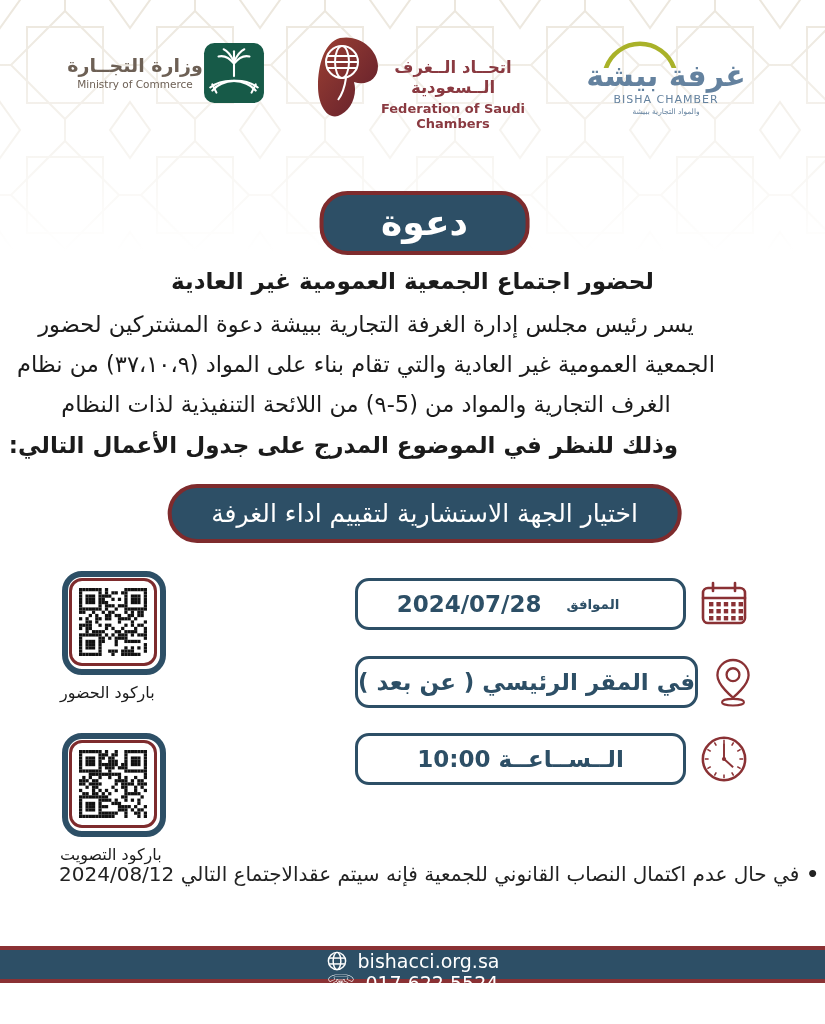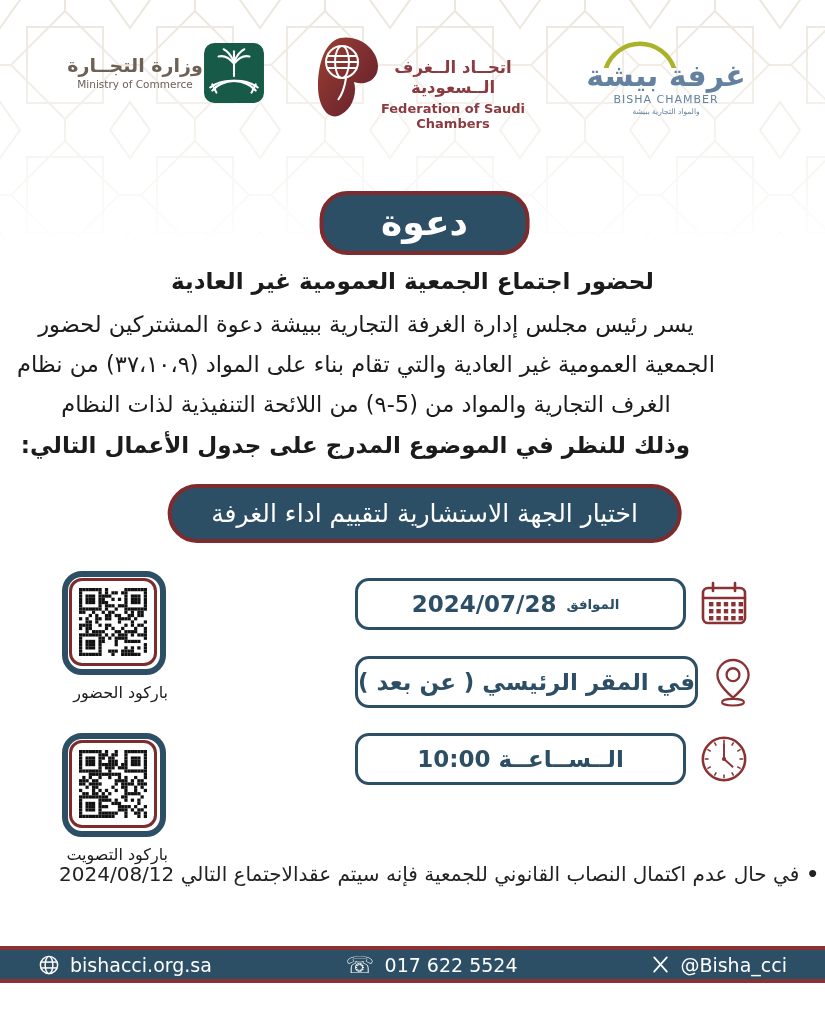--- a/index.html
+++ b/index.html
@@ -24,53 +24,53 @@
   .bisha-tag{font-size:7.5px;margin-top:1px;}
 
   
   .badge{left:50%;transform:translateX(-50%);top:191px;background:#2d4f66;border:4px solid #7e2b2d;
          border-radius:28px;color:#fff;font-size:36px;font-weight:bold;padding:4px 58px;line-height:48px;}
 
   .heading{left:0;top:268px;width:825px;text-align:center;font-size:23px;font-weight:bold;direction:rtl;}
   .body-par{left:0;top:304px;width:732px;text-align:center;font-size:22.5px;font-weight:500;
             direction:rtl;line-height:40px;}
   .body-par div{white-space:nowrap;}
-  .agenda-intro{left:17px;top:432px;width:677px;text-align:center;font-size:23px;font-weight:bold;direction:rtl;}
+  .agenda-intro{left:5px;top:432px;width:677px;text-align:center;font-size:23px;font-weight:bold;direction:rtl;}
   .agenda-box{left:50%;transform:translateX(-50%);top:484px;background:#2d4f66;border:4px solid #7e2b2d;
               border-radius:31px;color:#fff;font-size:25px;padding:11px 40px;white-space:nowrap;direction:rtl;}
 
   
   .info-row{left:355px;width:394px;display:flex;align-items:center;gap:13px;direction:ltr;}
   .info-box{flex:1;height:46px;border:3px solid #2d4f66;border-radius:14px;background:#fff;
             display:flex;align-items:center;justify-content:center;color:#2d4f66;font-weight:bold;
             font-size:23px;direction:rtl;white-space:nowrap;}
   .row-date{top:578px;}
   .row-loc{top:655px;}
   .row-time{top:733px;}
-  .muwafiq{font-size:13.5px;font-weight:bold;margin:0 10px;}
+  .muwafiq{font-size:13.5px;font-weight:bold;margin:0 25px;}
   .row-icon{width:50px;display:flex;justify-content:center;}
 
   
-  .qr-wrap{left:60px;width:108px;text-align:right;}
+  .qr-wrap{left:60px;width:108px;text-align:left;}
   .qr1{top:571px;} .qr2{top:733px;}
   .qr-outer{width:92px;height:92px;margin:0 auto;border:6px solid #2d4f66;border-radius:20px;background:#fff;}
   .qr-inner{width:82px;height:82px;margin:1px;border:3px solid #7e2b2d;border-radius:13px;background:#fff;
             display:flex;align-items:center;justify-content:center;}
   .qr-label{margin-top:8px;font-size:16px;color:#1b1b1b;direction:rtl;white-space:nowrap;}
 
   
   .notes{right:30px;top:860px;width:780px;direction:rtl;text-align:right;font-size:20px;
          line-height:29px;color:#222;}
   .note-item{white-space:nowrap;}
   .note-item::before{content:"• ";font-weight:bold;}
 
   
   .footer{left:0;top:946px;width:825px;height:37px;background:#2d4f66;border-top:4px solid #8a3134;
           border-bottom:4px solid #8a3134;display:flex;align-items:center;justify-content:space-between;
-          padding:0 38px;box-sizing:border-box;color:#fff;font-size:19px;}
+          padding:0 38px;box-sizing:border-box;color:#fff;font-size:19px;flex-direction:column;}
   .footer-item{display:flex;align-items:center;gap:10px;}
   .phone-glyph{font-size:23px;line-height:20px;}
 </style>
 </head>
 <body>
 
 <div class="page">
 
   <svg class="pattern-svg" width="825" height="560">
     <defs>

